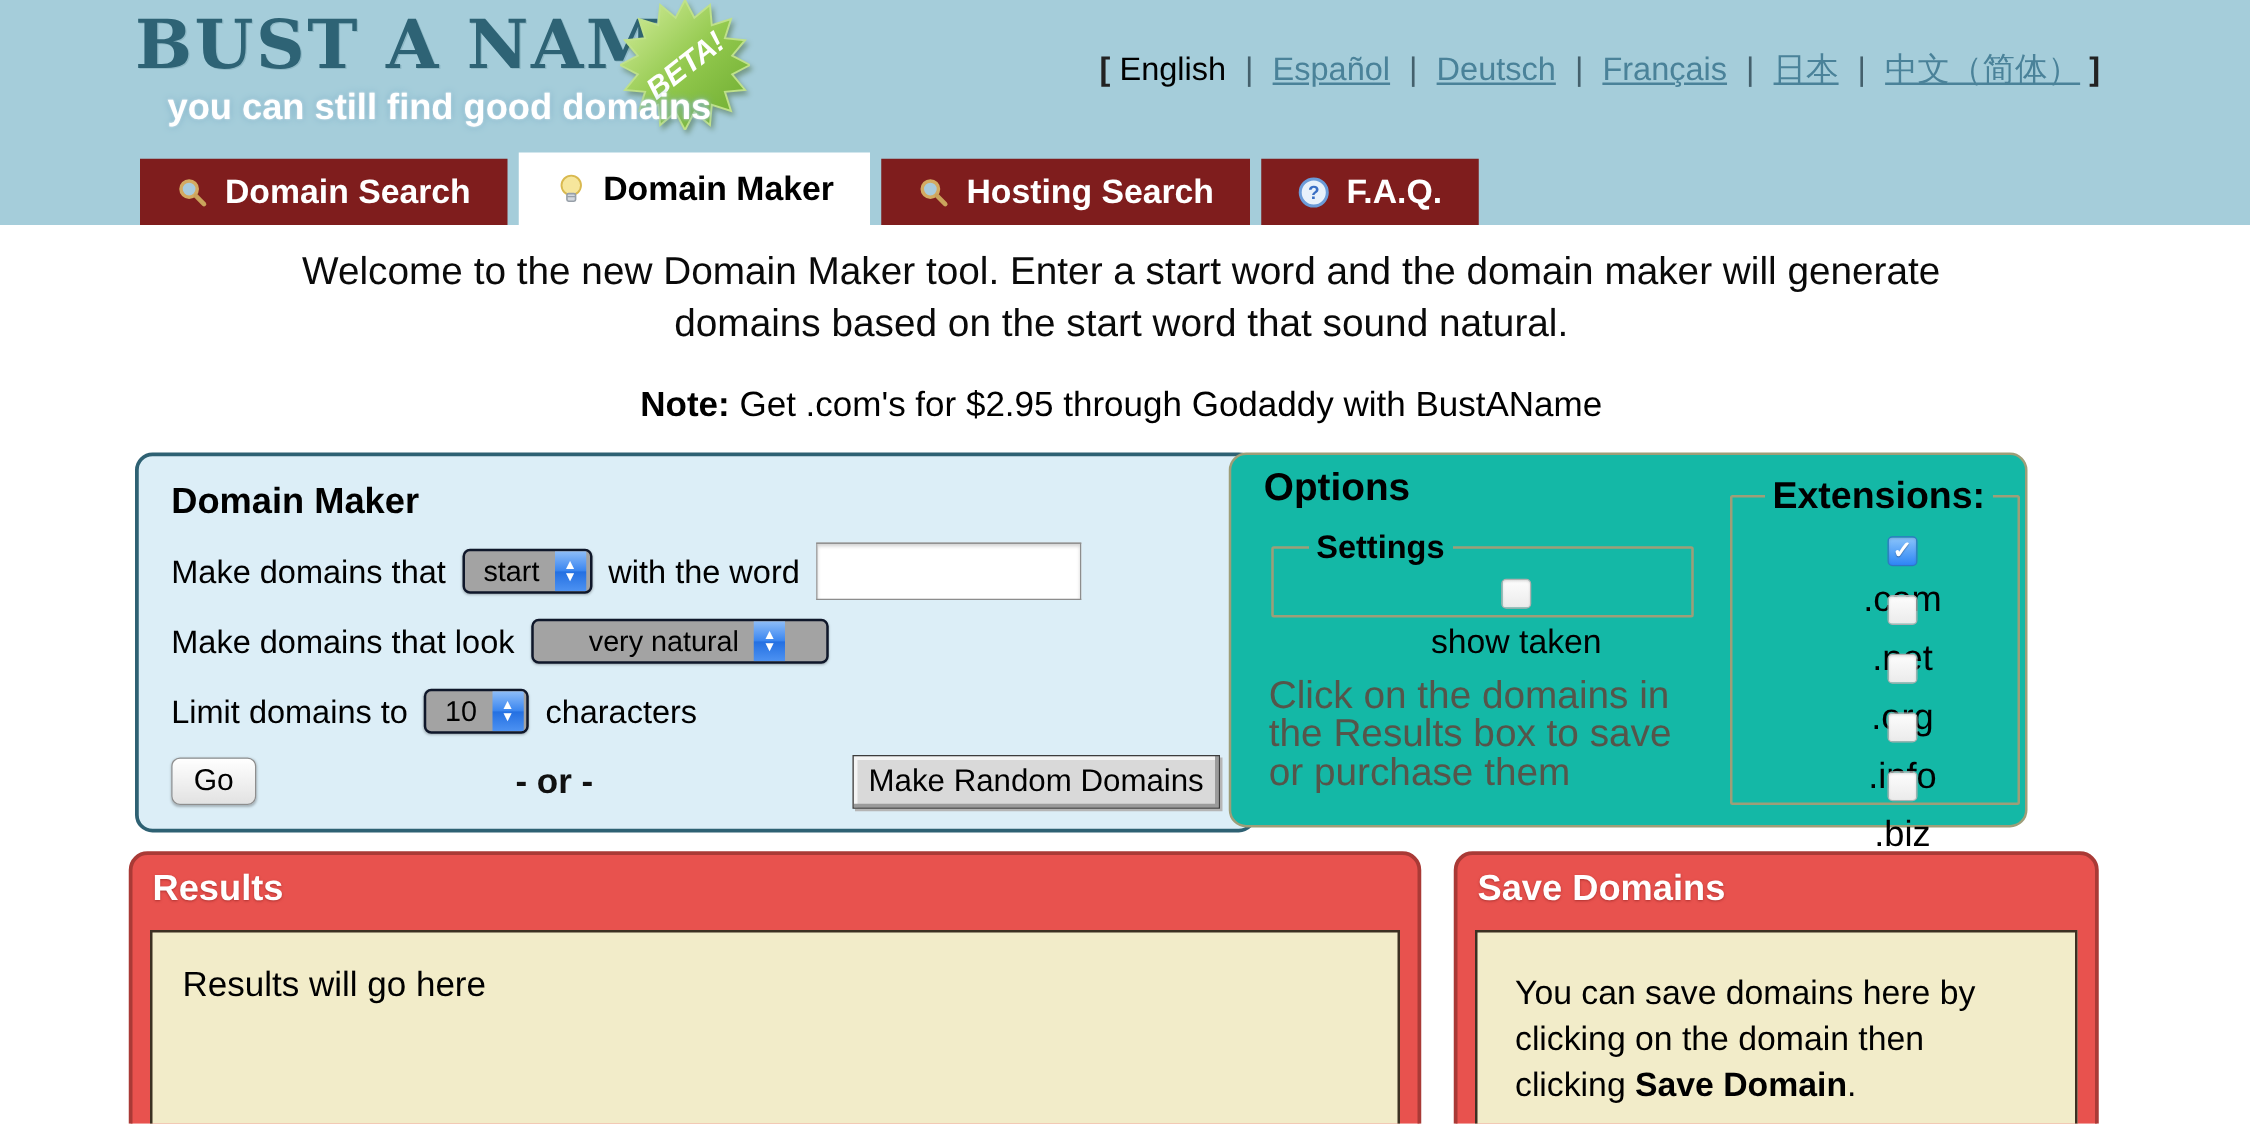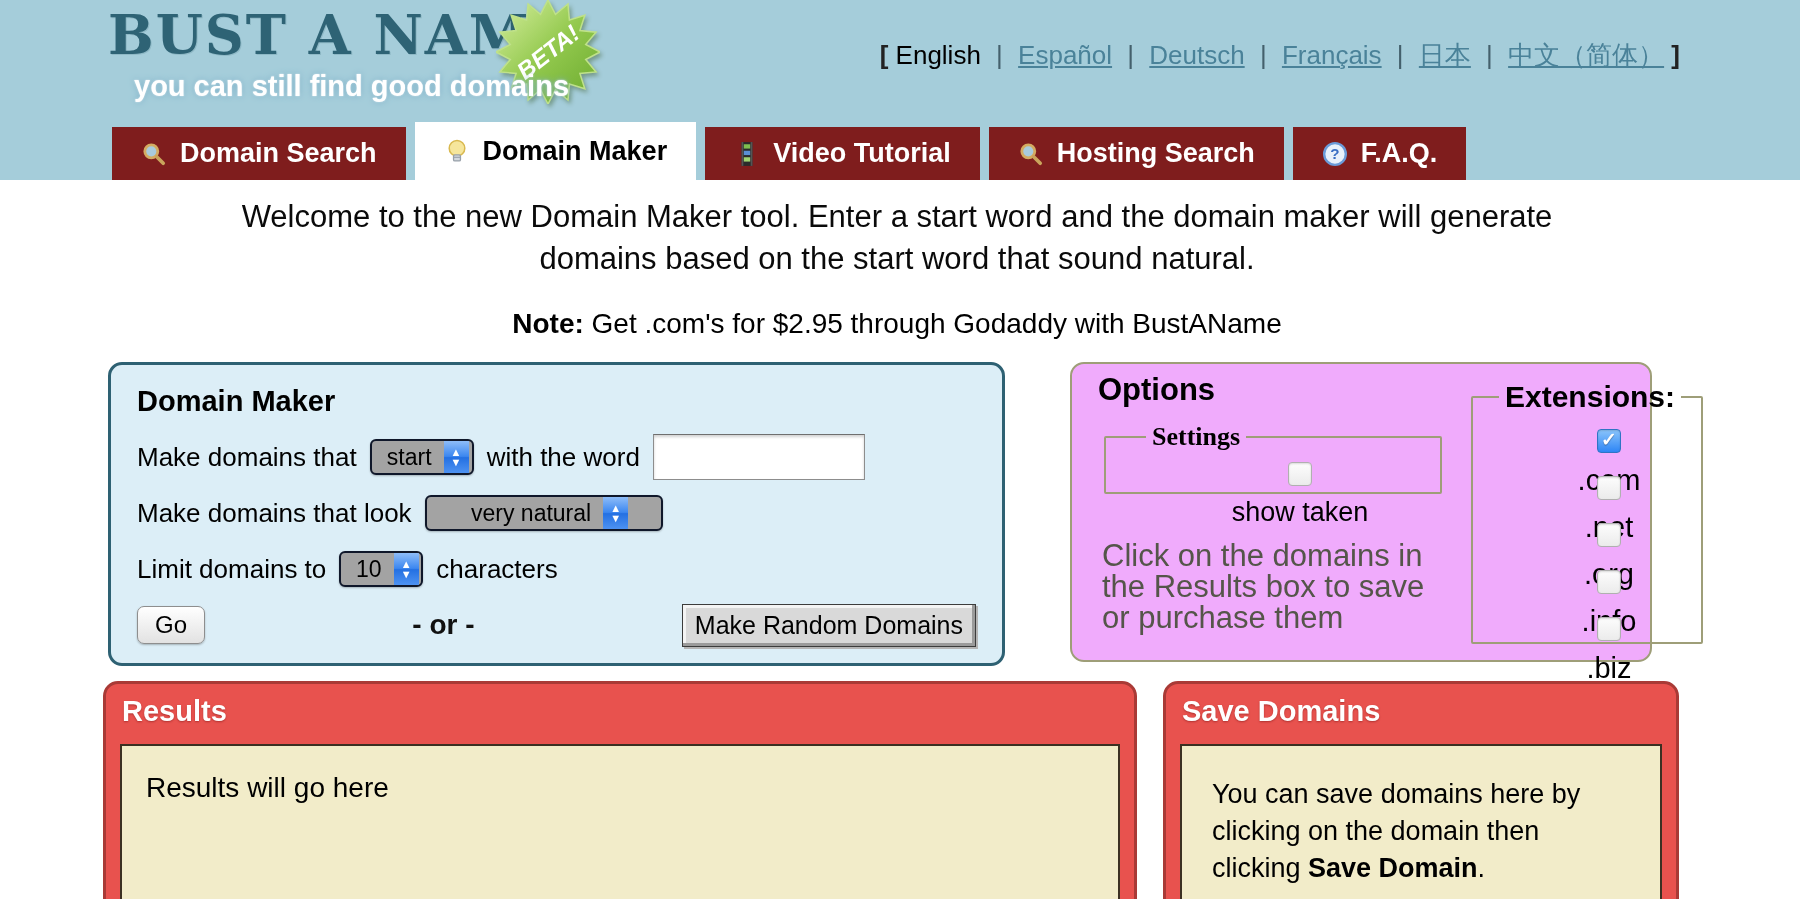--- a/index.html
+++ b/index.html
@@ -51,27 +51,27 @@
   .word-input{width:212px;height:46px;box-sizing:border-box;border:1px solid #8d8d8d;border-top-color:#6f6f6f;
               background:#fff;box-shadow:inset 0 2px 3px rgba(0,0,0,.18);font-size:24px;padding:0 9px;}
   .actions{display:flex;justify-content:space-between;align-items:center;}
   .go-btn{font-family:inherit;font-size:24px;color:#000;padding:4px 17px;border-radius:7px;border:1px solid #8e8e8e;
           background:linear-gradient(#ffffff,#e2e2e2);box-shadow:0 1px 2px rgba(0,0,0,.25);cursor:pointer;}
   .or-text{font-size:28px;font-weight:bold;color:#111;}
   .random-btn{font-family:inherit;font-size:25px;color:#000;padding:6px 12px;background:#d9d9d9;cursor:pointer;
           border:1px solid #3c3c3c;box-shadow:inset -3px -3px 0 #9b9b9b,inset 3px 3px 0 #f4f4f4,2px 2px 0 #b5b5b5;}
 
   
-  .options-panel{position:absolute;left:1070px;top:362px;width:582px;height:300px;box-sizing:border-box;
-                 background:#f0abfc;border:2px solid #9e9e78;border-radius:14px;}
+  .options-panel{position:absolute;left:983px;top:362px;width:639px;height:300px;box-sizing:border-box;
+                 background:#14b8a6;border:2px solid #9e9e78;border-radius:14px;}
   .options-title{position:absolute;left:26px;top:8px;margin:0;font-size:31px;color:#000;}
   fieldset{border:2px solid #9e9e78;border-radius:2px;margin:0;}
   legend{font-weight:bold;color:#000;padding:0 6px;}
   .settings{position:absolute;left:32px;top:58px;width:338px;height:72px;box-sizing:border-box;}
-  .settings legend{font-size:26px;margin-left:28px;font-family:Liberation Serif, serif;}
+  .settings legend{font-size:26px;margin-left:16px;}
   .cb-row{display:flex;align-items:center;gap:11px;cursor:default;flex-direction:column;}
   .settings .cb-row{margin:4px 0 0 54px;font-size:27px;}
   .help-text{position:absolute;left:30px;top:176px;width:348px;margin:0;font-size:31px;line-height:31px;color:#55554a;}
   .extensions{position:absolute;left:399px;top:16px;width:232px;height:264px;box-sizing:border-box;}
   .extensions legend{font-size:30px;margin-left:14px;}
   .extensions .cb-row{margin:9px 0 0 44px;font-size:29px;height:38px;}
   .checkbox{width:22px;height:22px;flex:0 0 22px;border-radius:4px;border:1px solid #b0b0b0;position:relative;
             background:linear-gradient(#fdfdfd,#ebebeb);box-shadow:inset 0 1px 2px rgba(0,0,0,.14);cursor:pointer;}
   .checkbox.checked{background:linear-gradient(#8ac4fb,#2e86f5);border-color:#2f74c4;}
   .checkbox.checked::after{content:"✓";position:absolute;inset:-2px 0 0 0;color:#fff;font-size:19px;font-weight:bold;
@@ -146,33 +146,20 @@
               <circle cx="12" cy="9.5" r="7.2" fill="#f6e69c" stroke="#d9b94f" stroke-width="1.4"></circle>
               <rect x="8.8" y="15.6" width="6.4" height="5.6" rx="1.2" fill="#d3d8de" stroke="#98a0a9" stroke-width="1.2"></rect>
               <line x1="9" y1="17.8" x2="15" y2="17.8" stroke="#98a0a9" stroke-width="1"></line>
             </svg>
         </span>
         <span class="tab-label">Domain Maker</span>
       </div>
       <div class="tab">
         <span class="tab-icon">
           <svg viewBox="0 0 24 24">
-              <rect x="7" y="1" width="10" height="22" fill="#2b2b2b"></rect>
-              <rect x="9" y="3" width="6" height="4" fill="#7fbf4f"></rect>
-              <rect x="9" y="9" width="6" height="4" fill="#5a8fd4"></rect>
-              <rect x="9" y="15" width="6" height="4" fill="#9fd470"></rect>
-              <rect x="7" y="1" width="1.6" height="22" fill="#555"></rect>
-              <rect x="15.4" y="1" width="1.6" height="22" fill="#555"></rect>
-            </svg>
-        </span>
-        <span class="tab-label">Video Tutorial</span>
-      </div>
-      <div class="tab">
-        <span class="tab-icon">
-          <svg viewBox="0 0 24 24">
               <circle cx="9.5" cy="9.5" r="6" fill="#a9cbdd" stroke="#d4ab62" stroke-width="2.6"></circle>
               <line x1="14.5" y1="14.5" x2="20.5" y2="20.5" stroke="#caa45c" stroke-width="3.4" stroke-linecap="round"></line>
             </svg>
         </span>
         <span class="tab-label">Hosting Search</span>
       </div>
       <div class="tab">
         <span class="tab-icon">
           <svg viewBox="0 0 24 24">
               <circle cx="12" cy="12" r="10" fill="#e8f1fb" stroke="#6b9bd8" stroke-width="2.2"></circle>

